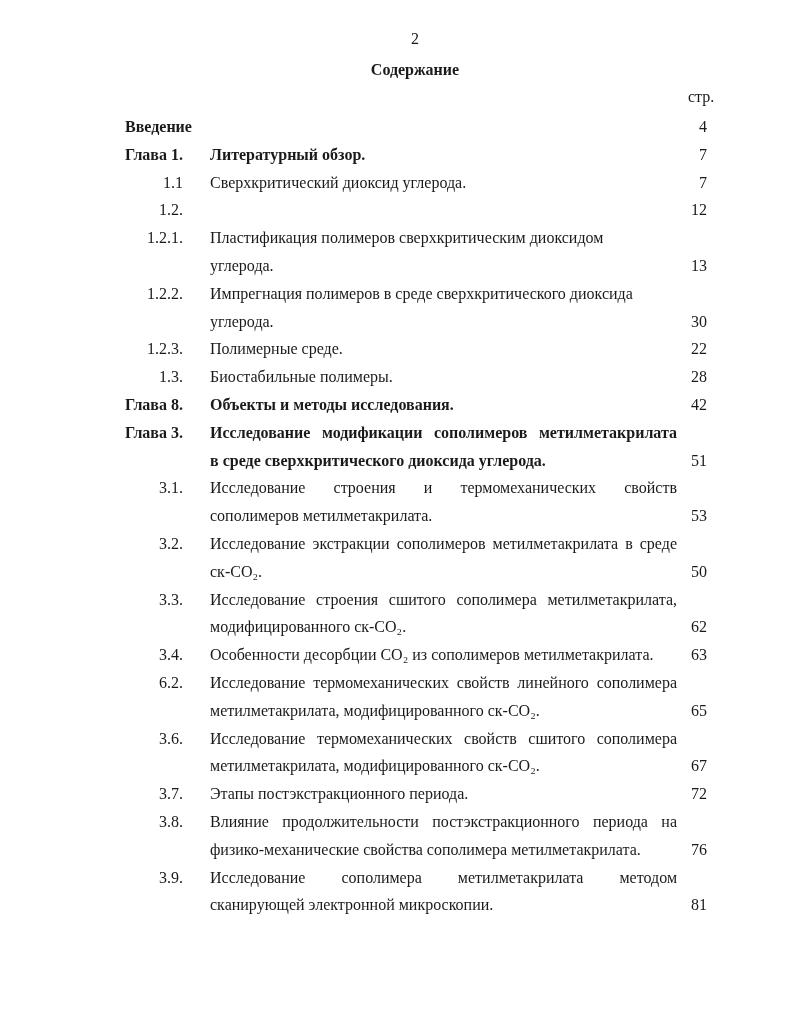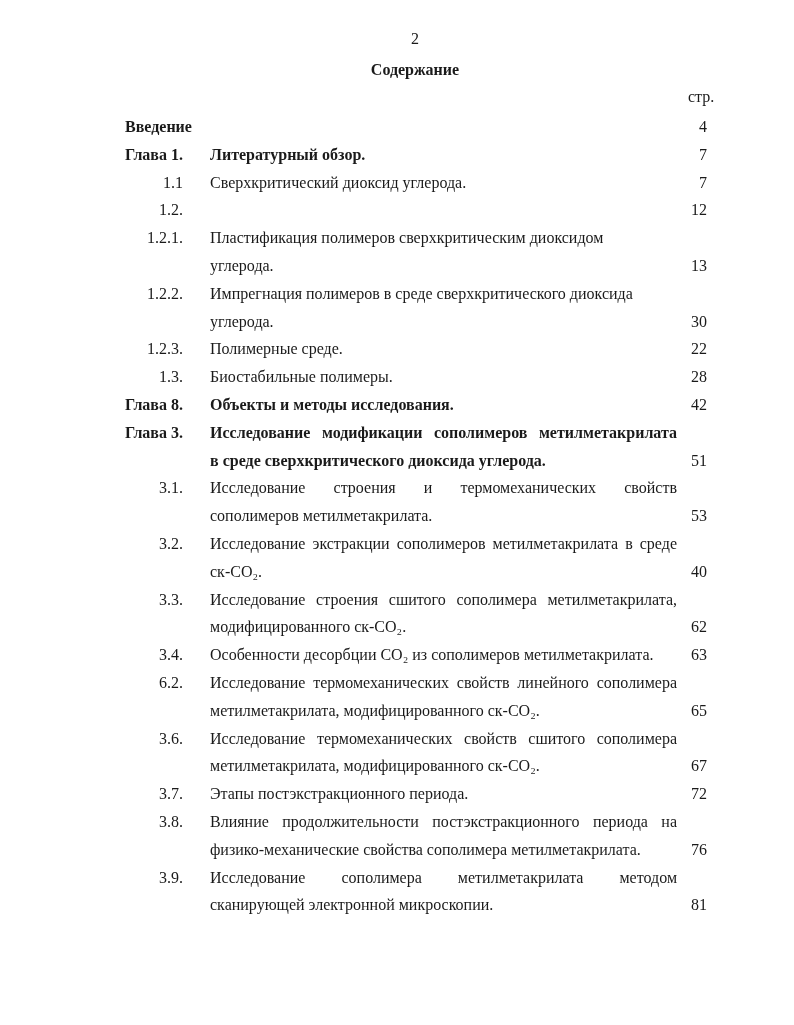--- a/index.html
+++ b/index.html
@@ -89,21 +89,21 @@
     <div class="line">
       <span class="text">сополимеров метилметакрилата.</span>
       <span class="pg">53</span>
     </div>
     <div class="line">
       <span class="num sub">3.2.</span>
       <span class="text justify">Исследование экстракции сополимеров метилметакрилата в среде</span>
     </div>
     <div class="line">
       <span class="text">ск-CO₂.</span>
-      <span class="pg">40</span>
+      <span class="pg">50</span>
     </div>
     <div class="line">
       <span class="num sub">3.3.</span>
       <span class="text justify">Исследование строения сшитого сополимера метилметакрилата,</span>
     </div>
     <div class="line">
       <span class="text">модифицированного ск-CO₂.</span>
       <span class="pg">62</span>
     </div>
     <div class="line">

